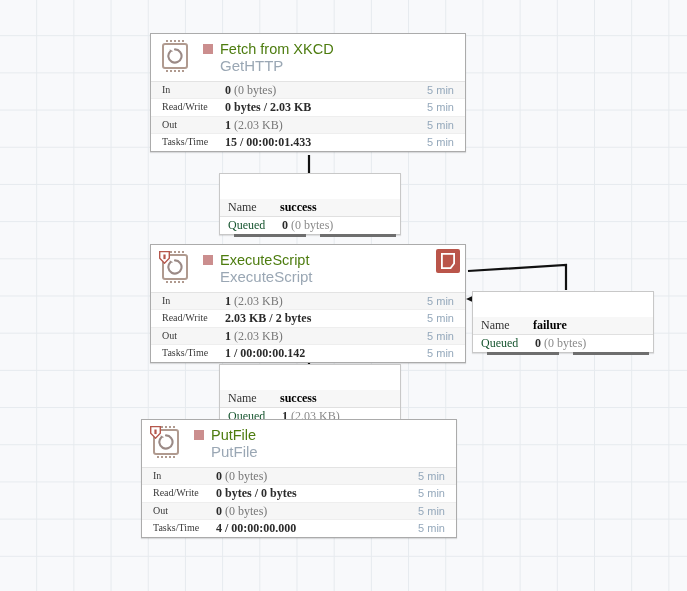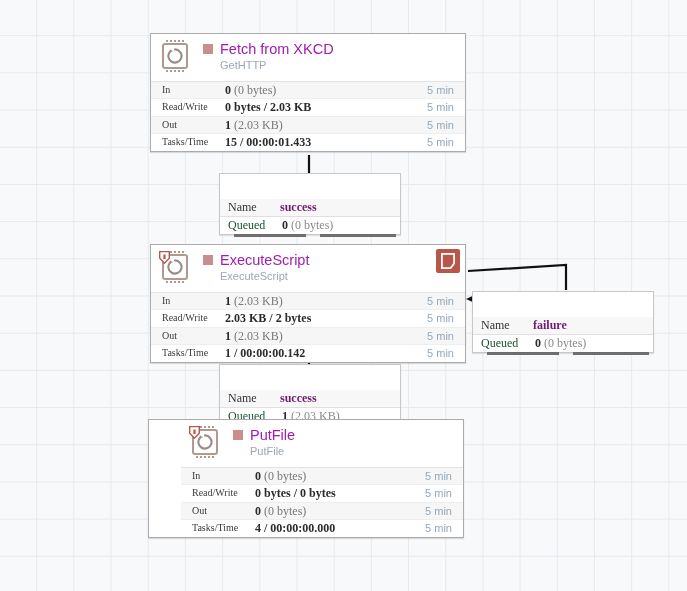--- a/index.html
+++ b/index.html
@@ -90,40 +90,40 @@
     height: 13px;
     z-index: 3;
   }
   .proc-title {
     position: absolute;
     left: 52px;
     top: 6px;
     right: 42px;
     font-family: "Liberation Sans", sans-serif;
     font-size: 14.5px;
-    color: #a21caf;
+    color: #4d7c0f;
     white-space: nowrap;
     overflow: hidden;
     text-overflow: ellipsis;
     line-height: 18px;
   }
   .run-square {
     display: inline-block;
     width: 10px;
     height: 10px;
     background: #cb8e8e;
     margin-right: 7px;
     vertical-align: 0px;
   }
   .proc-type {
     position: absolute;
     left: 69px;
     top: 24px;
     font-family: "Liberation Sans", sans-serif;
-    font-size: 11px;
+    font-size: 15px;
     color: #9aa7b4;
     line-height: 15px;
   }
   .bulletin {
     position: absolute;
     right: 5px;
     top: 4px;
     width: 24px;
     height: 24px;
     background: #ba554a;
@@ -193,21 +193,21 @@
     margin-top: 25px;
   }
   .conn-key {
     position: absolute;
     left: 8px;
     color: #333333;
   }
   .conn-val {
     position: absolute;
     left: 60px;
-    color: #701a75;
+    color: #000000;
     font-weight: bold;
   }
   .conn-q {
     position: absolute;
     left: 8px;
     color: #14532d;
     text-align: right;
   }
   .conn-qval {
     position: absolute;
@@ -372,21 +372,21 @@
     <div class="conn-row">
       <span class="conn-q">Queued</span>
       <span class="conn-qval"><b>1</b> <span>(2.03 KB)</span></span>
     </div>
     <div class="handles">
       <i style="left:14px;  width:72px;"></i>
       <i style="left:100px; width:76px;"></i>
     </div>
   </div>
 
-  <div class="processor" style="left:148px; top:419px;padding-left:32px;">
+  <div class="processor" style="left:141px; top:419px;">
     <div class="proc-header">
       <div class="proc-icon">
         <div class="icon-chip"></div>
         <svg class="icon-ring" viewBox="0 0 16 16">
           <path d="M8 1.4 A6.6 6.6 0 1 1 3.2 3.4" fill="none" stroke="#9b8a86" stroke-width="2.1" stroke-linecap="round"></path>
           <path d="M2.6 1.2 L3.4 4.0 L6.2 3.3 Z" fill="#9b8a86"></path>
         </svg>
         <svg class="shield-badge" viewBox="0 0 11 13">
           <path d="M0.7 0.6 L10.3 0.6 L10.3 7.2 L5.5 12.2 L0.7 7.2 Z" fill="#ffffff" stroke="#b5574c" stroke-width="1.4"></path>
           <rect x="4.4" y="3.5" width="2.2" height="4.6" fill="#b5574c"></rect>

